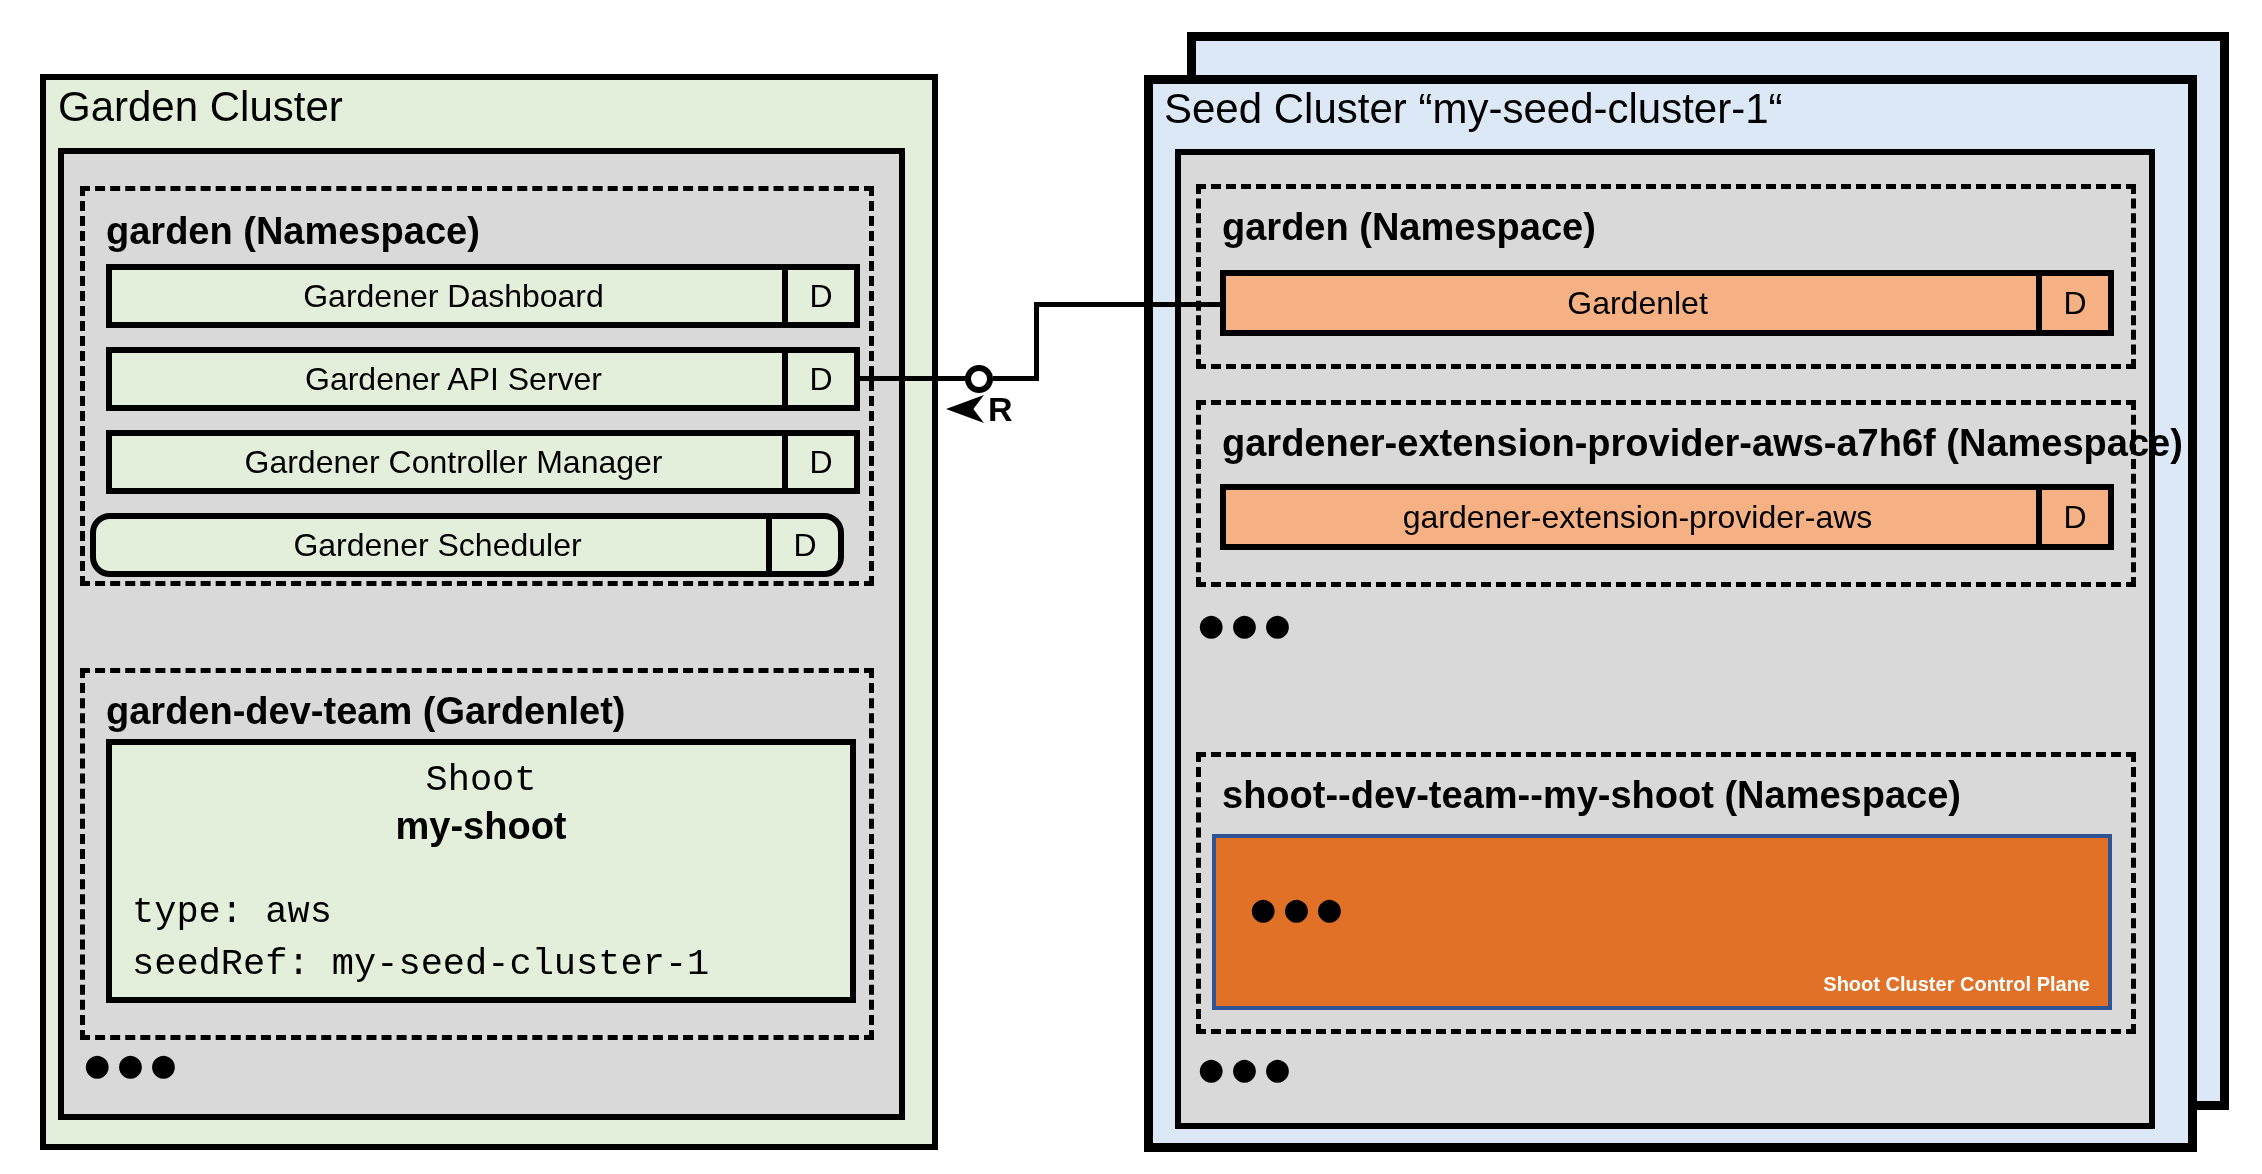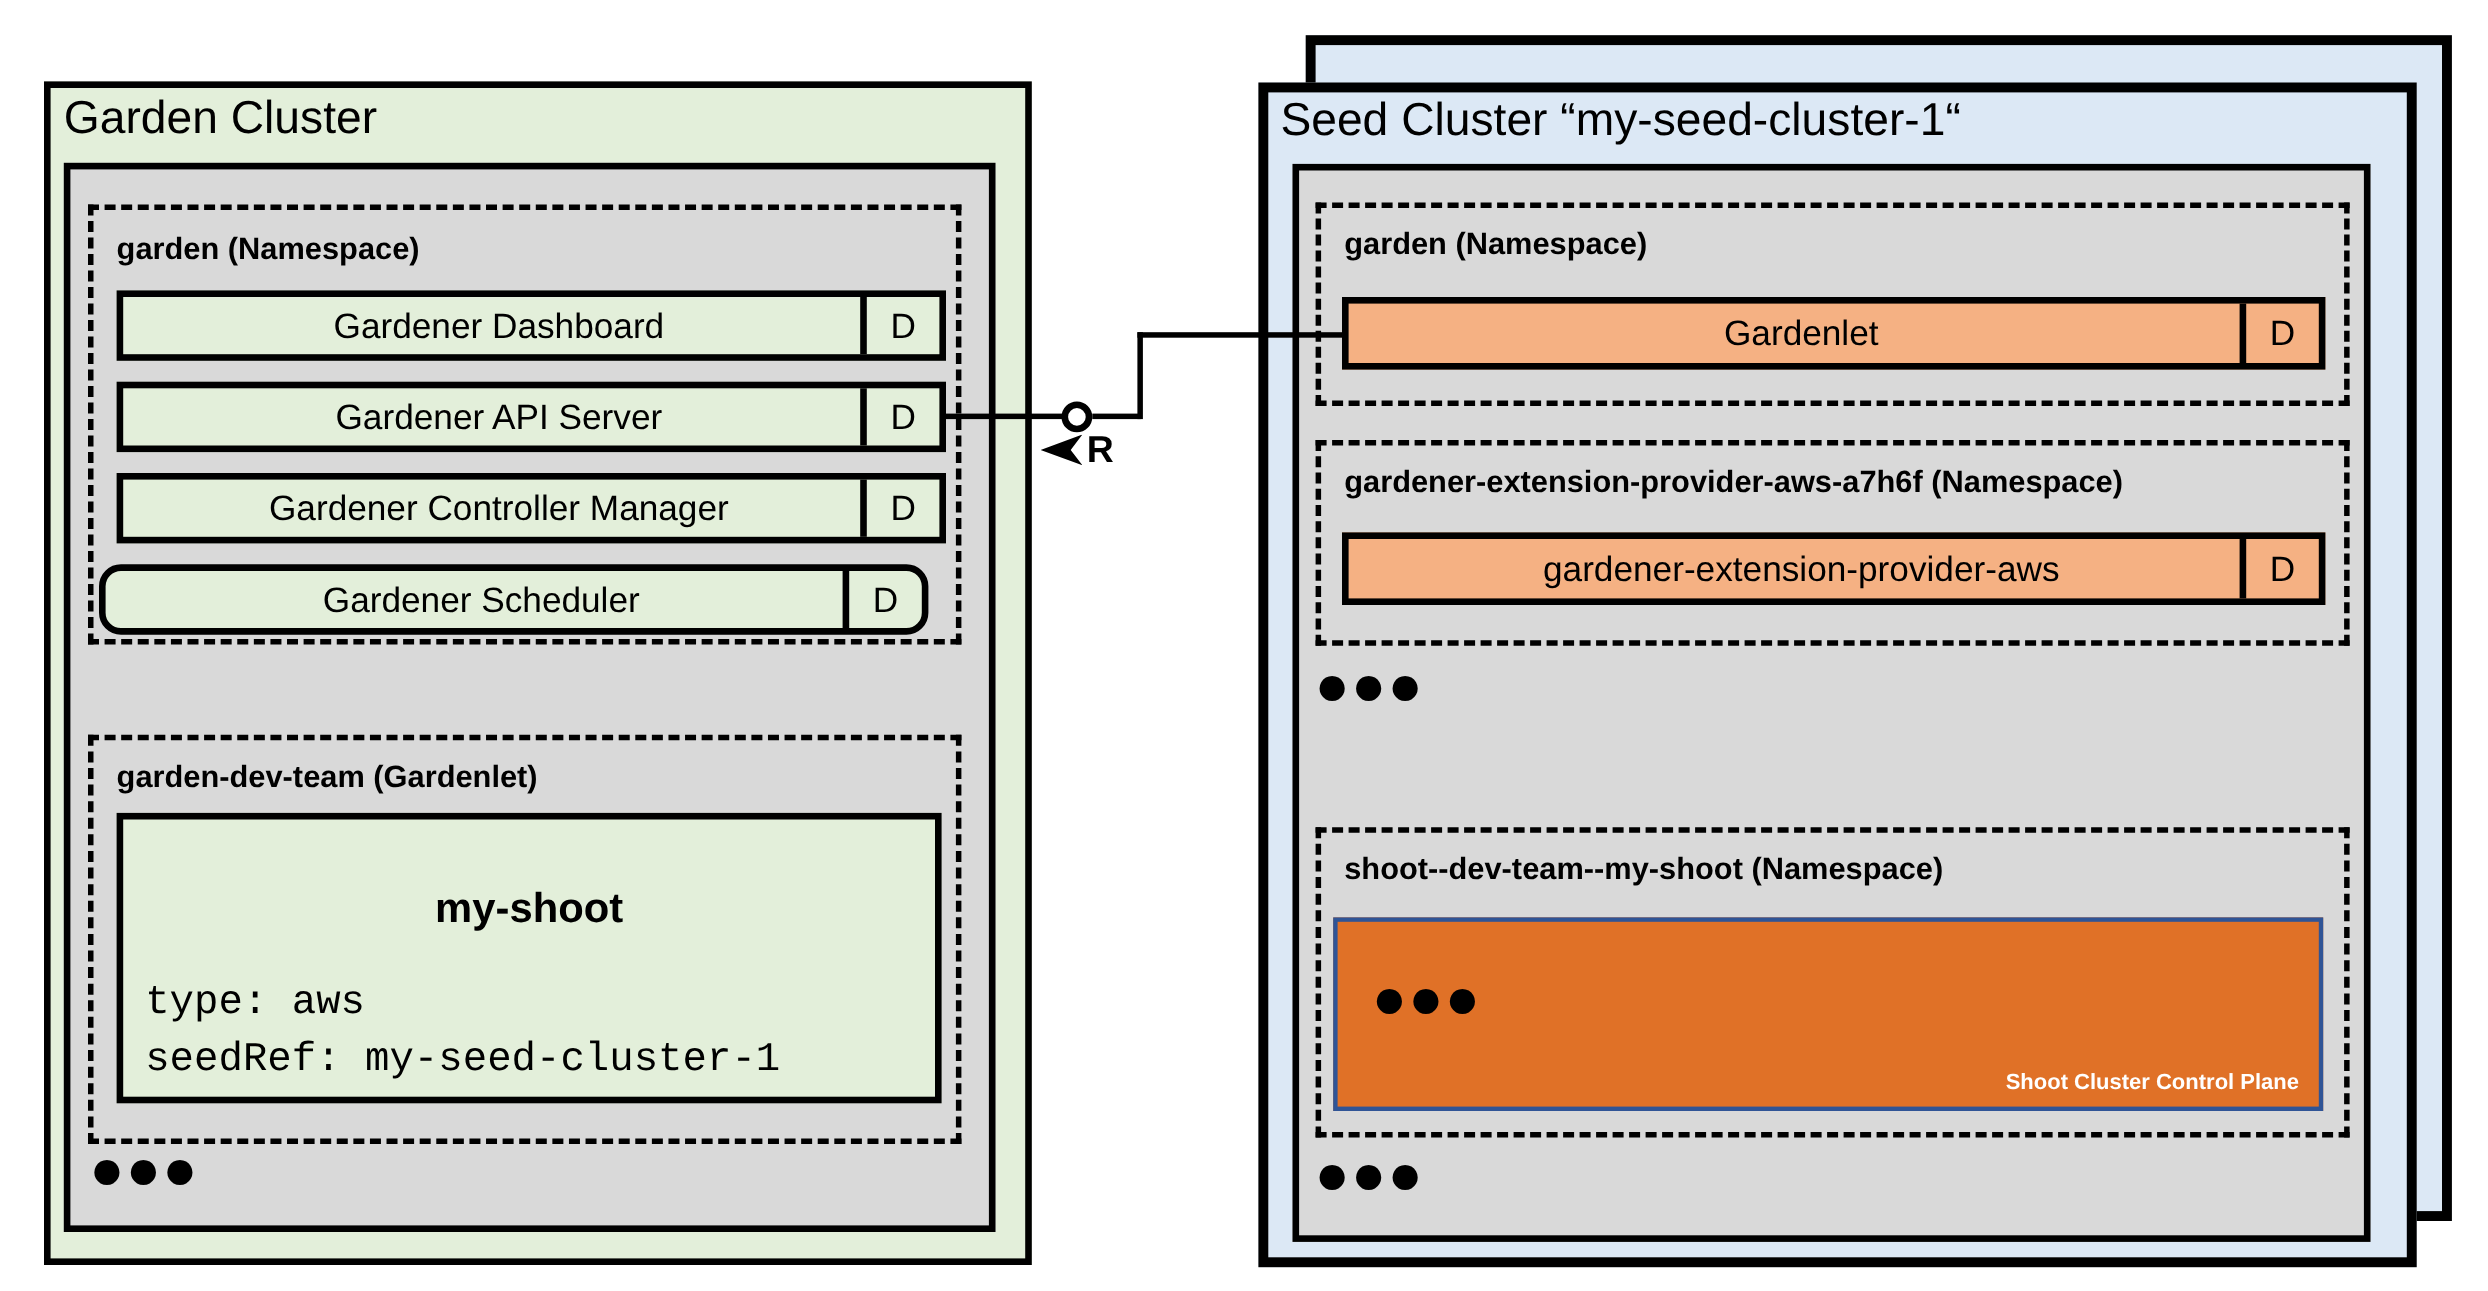--- a/index.html
+++ b/index.html
@@ -12,21 +12,21 @@
     overflow:hidden;
     margin-top:12px;
   }
   .abs{position:absolute;box-sizing:border-box;}
   .panel{border:6px solid #000;}
   .panel.green{background:var(--panel-green,#e3efda);}
   .panel.blue{background:var(--panel-blue,#dce8f5);}
   .inner-gray{border:6px solid #000;background:var(--panel-gray,#d9d9d9);}
   .panel-title{font-size:42px;line-height:1.1;white-space:nowrap;}
   .ns{border:5px dashed #000;}
-  .ns-label{font-size:28px;font-weight:bold;white-space:nowrap;}
+  .ns-label{font-size:38px;font-weight:bold;white-space:nowrap;}
   .comp{display:flex;border:6px solid #000;padding-left:13px;}
   .comp.green-fill{background:var(--component-green,#e3efda);}
   .comp.orange-fill{background:var(--component-orange,#f5b183);}
   .comp-label{flex:1;display:flex;align-items:center;justify-content:center;font-size:32px;white-space:nowrap;}
   .comp-label.bold{font-weight:normal;}
   .comp-badge{width:66px;border-left:6px solid #000;display:flex;align-items:center;justify-content:center;font-size:32px;}
   .dots{font-family:"DejaVu Sans", sans-serif;font-size:30px;letter-spacing:7px;line-height:1;}
   .mono{font-family:"Liberation Mono", monospace;font-size:37px;line-height:1.15;white-space:nowrap;}
   .shoot-box{border:6px solid #000;background:var(--component-green,#e3efda);}
   .shoot-kind{text-align:center;}
@@ -74,20 +74,21 @@
         <span class="comp-label bold">Gardener Scheduler</span>
         <span class="comp-badge">D</span>
       </div>
     </div>
 
     <div>
       <div class="abs ns" style="left:80px;top:656px;width:794px;height:372px;"></div>
       <div class="abs ns-label" style="left:106px;top:678px;">garden-dev-team (Gardenlet)</div>
 
       <div class="abs shoot-box" style="left:106px;top:727px;width:750px;height:264px;">
+        <div class="abs mono shoot-kind" style="left:0;top:14px;width:738px;">Shoot</div>
         <div class="abs shoot-name" style="left:0;top:60px;width:738px;">my-shoot</div>
         <div class="abs mono" style="left:20px;top:146px;">type: aws</div>
         <div class="abs mono" style="left:20px;top:198px;">seedRef: my-seed-cluster-1</div>
       </div>
     </div>
 
     <div class="abs dots" style="left:84px;top:1038px;">●●●</div>
   </div>
 
   <div>

